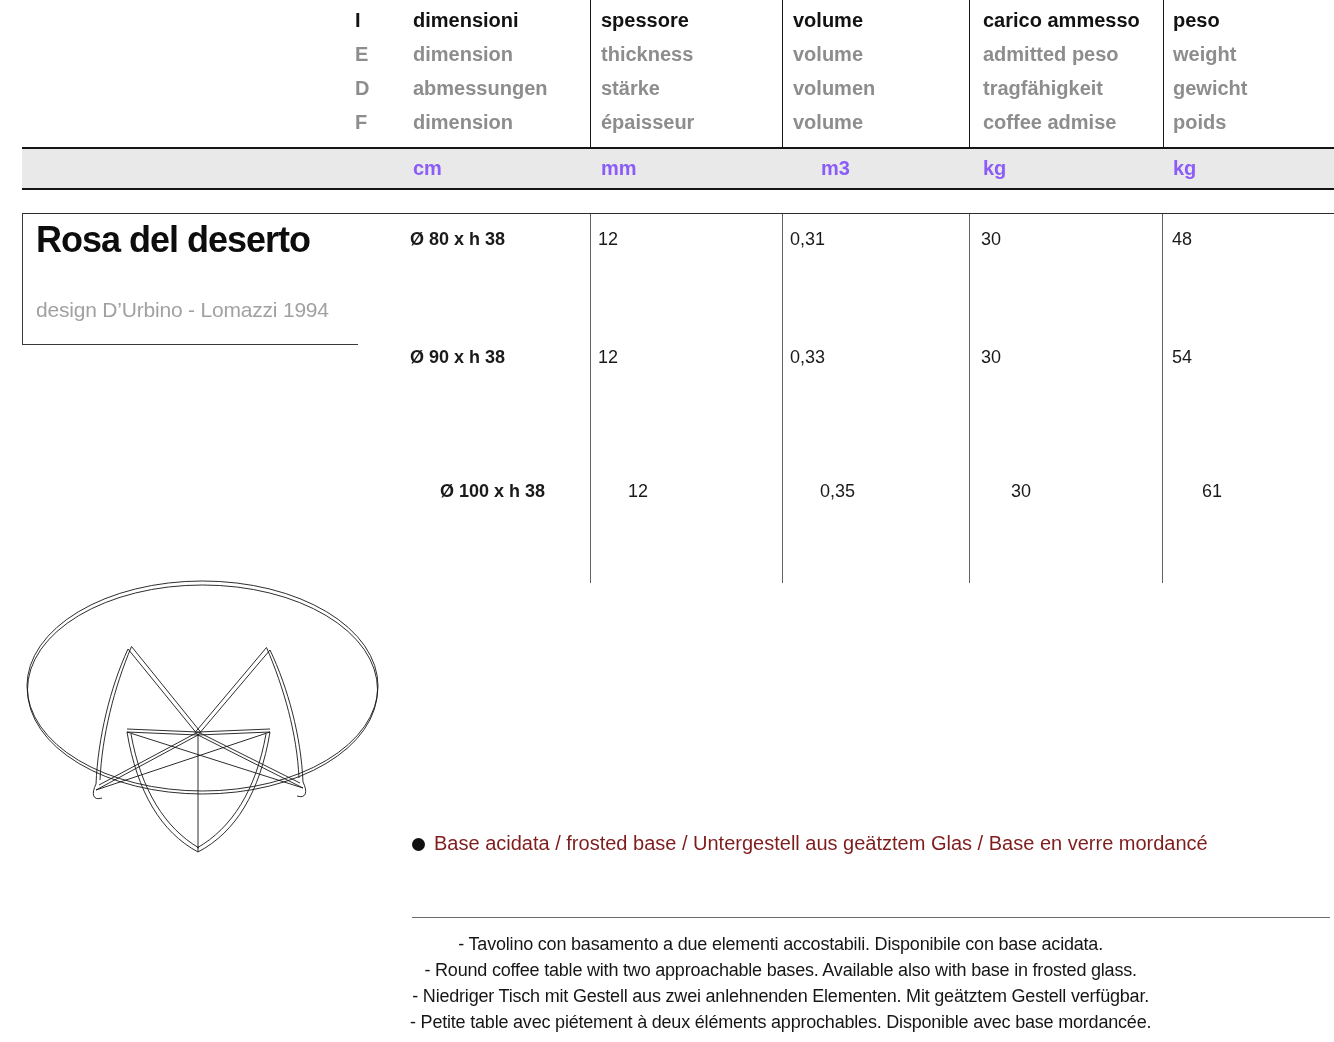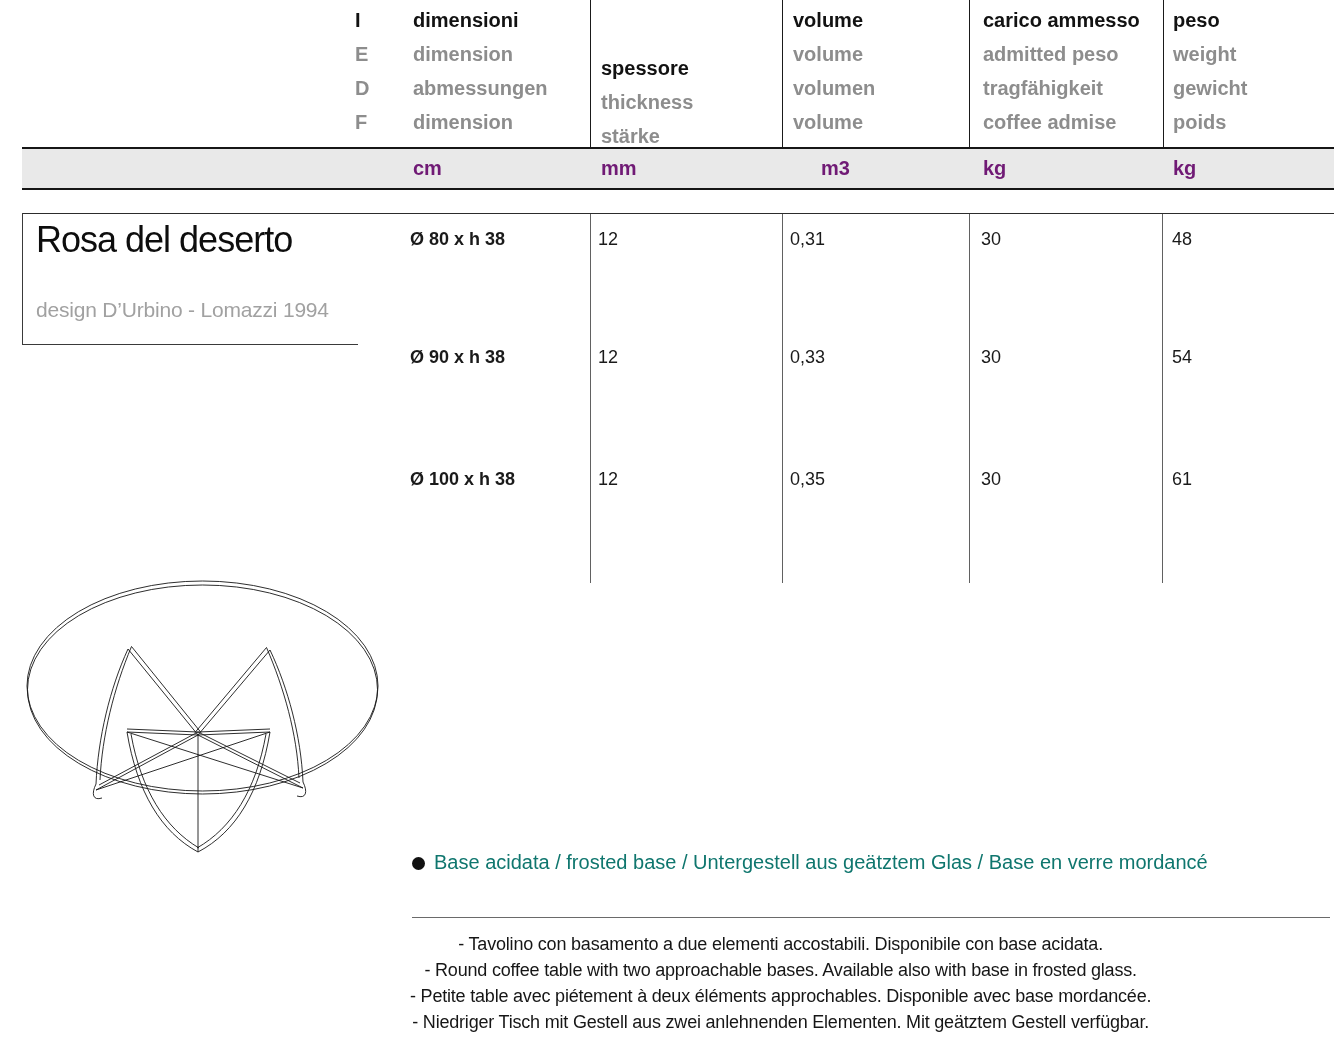--- a/index.html
+++ b/index.html
@@ -9,42 +9,42 @@
     width:1334px; height:1042px;
     background:#ffffff;
     font-family:"Liberation Sans", sans-serif;
     color:#161616;
     overflow:hidden;
   }
 
   
   .lang-col { position:absolute; left:355px; top:3px; }
   .head-col { position:absolute; top:3px; }
-  .hc0 { left:413px; } .hc1 { left:601px;margin-top:48px; } .hc2 { left:793px; }
+  .hc0 { left:413px; } .hc1 { left:601px; } .hc2 { left:793px; }
   .hc3 { left:983px; } .hc4 { left:1173px; }
   .head-col span, .lang-col span {
     display:block; line-height:34px; font-size:20px; font-weight:bold;
     color:#8d8d8d; white-space:nowrap;
   }
   .head-col span.primary, .lang-col span.primary { color:#121212; }
 
   .head-vline {
     position:absolute; top:0; height:147px; width:1px; background:#1a1a1a;
   }
   .hv0 { left:590px; } .hv1 { left:782px; } .hv2 { left:969px; } .hv3 { left:1163px; }
 
   
   .units-band {
     position:absolute; left:22px; top:147px; width:1312px; height:43px;
     background:#e9e9e9;
     border-top:2px solid #161616; border-bottom:2px solid #161616;
   }
   .unit {
     position:absolute; top:147px; height:26px; line-height:43px;
-    font-size:20px; font-weight:bold; color:#701a75;
+    font-size:20px; font-weight:bold; color:#8b5cf6;
   }
   .uc0 { left:413px; } .uc1 { left:601px; } .uc2 { left:793px;margin-left:28px; }
   .uc3 { left:983px; } .uc4 { left:1173px; }
 
   
   .body-top-rule {
     position:absolute; left:22px; top:213px; width:1312px; height:1px; background:#2c2c2c;
   }
   .body-vline {
     position:absolute; top:214px; height:369px; width:1px; background:#616161;
@@ -52,43 +52,43 @@
   .bv0 { left:590px; } .bv1 { left:782px; } .bv2 { left:969px; } .bv3 { left:1162px; }
 
   .title-left-rule {
     position:absolute; left:22px; top:213px; width:1px; height:131px; background:#3a3a3a;
   }
   .title-bottom-rule {
     position:absolute; left:22px; top:344px; width:336px; height:1px; background:#3a3a3a;
   }
   .product-title {
     position:absolute; left:36px; top:219px;
-    font-size:36px; font-weight:normal; letter-spacing:-1px; color:#0d0d0d;
+    font-size:36px; font-weight:bold; letter-spacing:-1px; color:#0d0d0d;
     white-space:nowrap;
   }
   .design-credit {
     position:absolute; left:36px; top:298px;
     font-size:21px; color:#a1a1a1; letter-spacing:-0.2px; white-space:nowrap;text-align:right;
   }
 
   .cell {
     position:absolute; font-size:18px; color:#1a1a1a; white-space:nowrap;
   }
-  .r0 { top:229px; } .r1 { top:347px; } .r2 { top:469px; }
+  .r0 { top:229px; } .r1 { top:347px; } .r2 { top:481px;margin-left:30px; }
   .c0 { left:410px;font-weight:bold; } .c1 { left:598px; } .c2 { left:790px; }
   .c3 { left:981px; } .c4 { left:1172px; }
 
   
   .drawing { position:absolute; left:15px; top:566px; }
   .drawing path, .drawing ellipse { fill:none; stroke:#161616; stroke-width:0.9; }
 
   
   .note {
-    position:absolute; left:412px; top:851px;
-    font-size:20px; color:#0f766e; white-space:nowrap;
+    position:absolute; left:412px; top:832px;
+    font-size:20px; color:#7f1d1d; white-space:nowrap;
   }
   .bullet-dot {
     display:inline-block; width:13px; height:13px; border-radius:50%;
     background:#111; margin-right:9px; vertical-align:-1px;
   }
   .note-divider {
     position:absolute; left:412px; top:917px; width:918px; height:1px; background:#6a6a6a;
   }
   .descriptions { position:absolute; left:410px; top:931px; }
   .descriptions div {
@@ -223,17 +223,17 @@
   </svg>
 
   <div class="note">
     <span class="bullet-dot"></span><span>Base acidata / frosted base / Untergestell aus geätztem Glas / Base en verre mordancé</span>
   </div>
   <div class="note-divider"></div>
 
   <div class="descriptions">
     <div>- Tavolino con basamento a due elementi accostabili. Disponibile con base acidata.</div>
     <div>- Round coffee table with two approachable bases. Available also with base in frosted glass.</div>
+    <div>- Niedriger Tisch mit Gestell aus zwei anlehnenden Elementen. Mit geätztem Gestell verfügbar.</div>
     <div>- Petite table avec piétement à deux éléments approchables. Disponible avec base mordancée.</div>
-    <div>- Niedriger Tisch mit Gestell aus zwei anlehnenden Elementen. Mit geätztem Gestell verfügbar.</div>
   </div>
 
 </div>
 
 </body></html>

